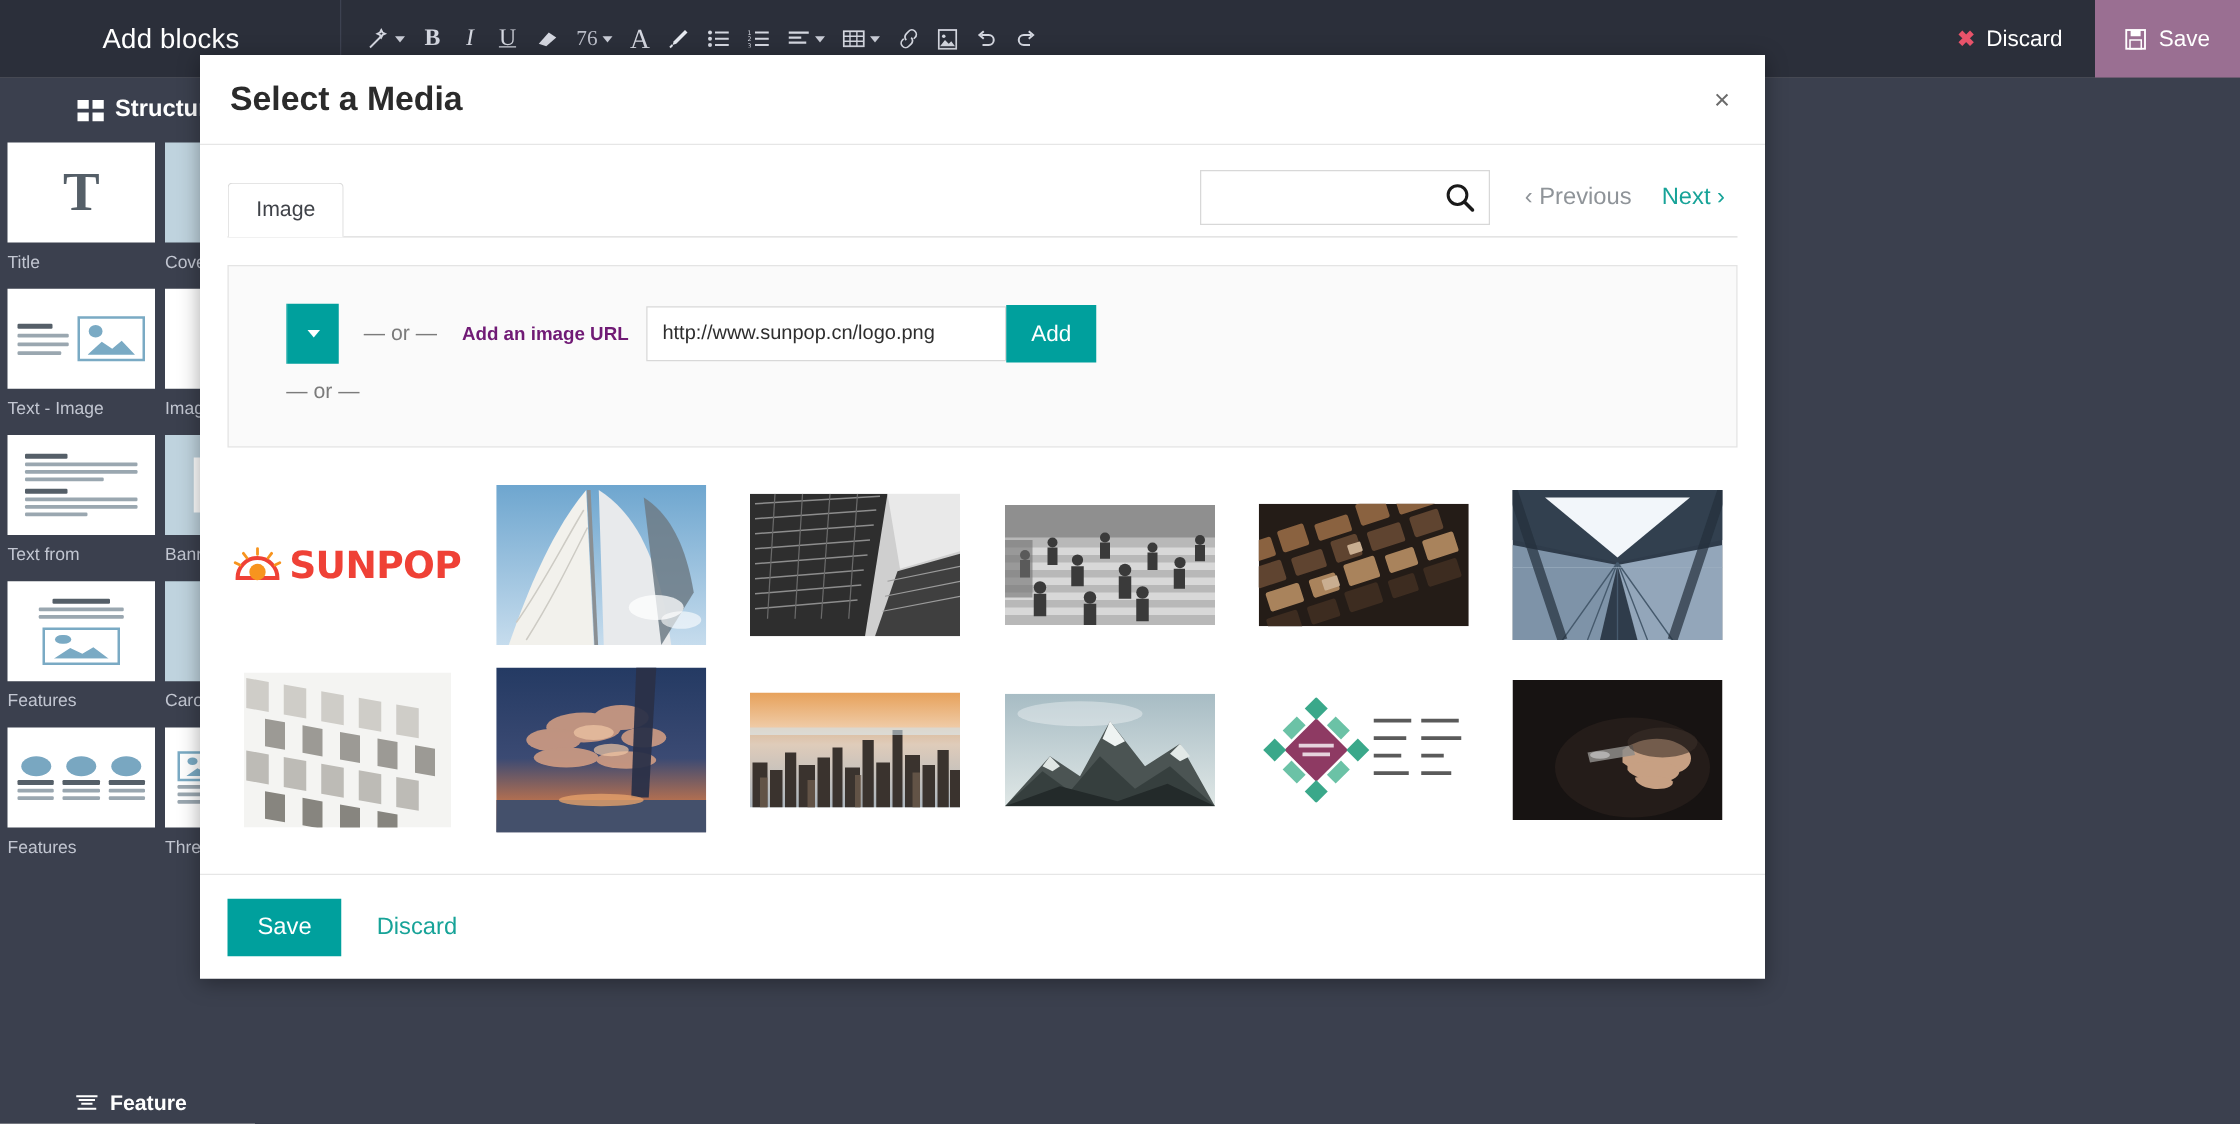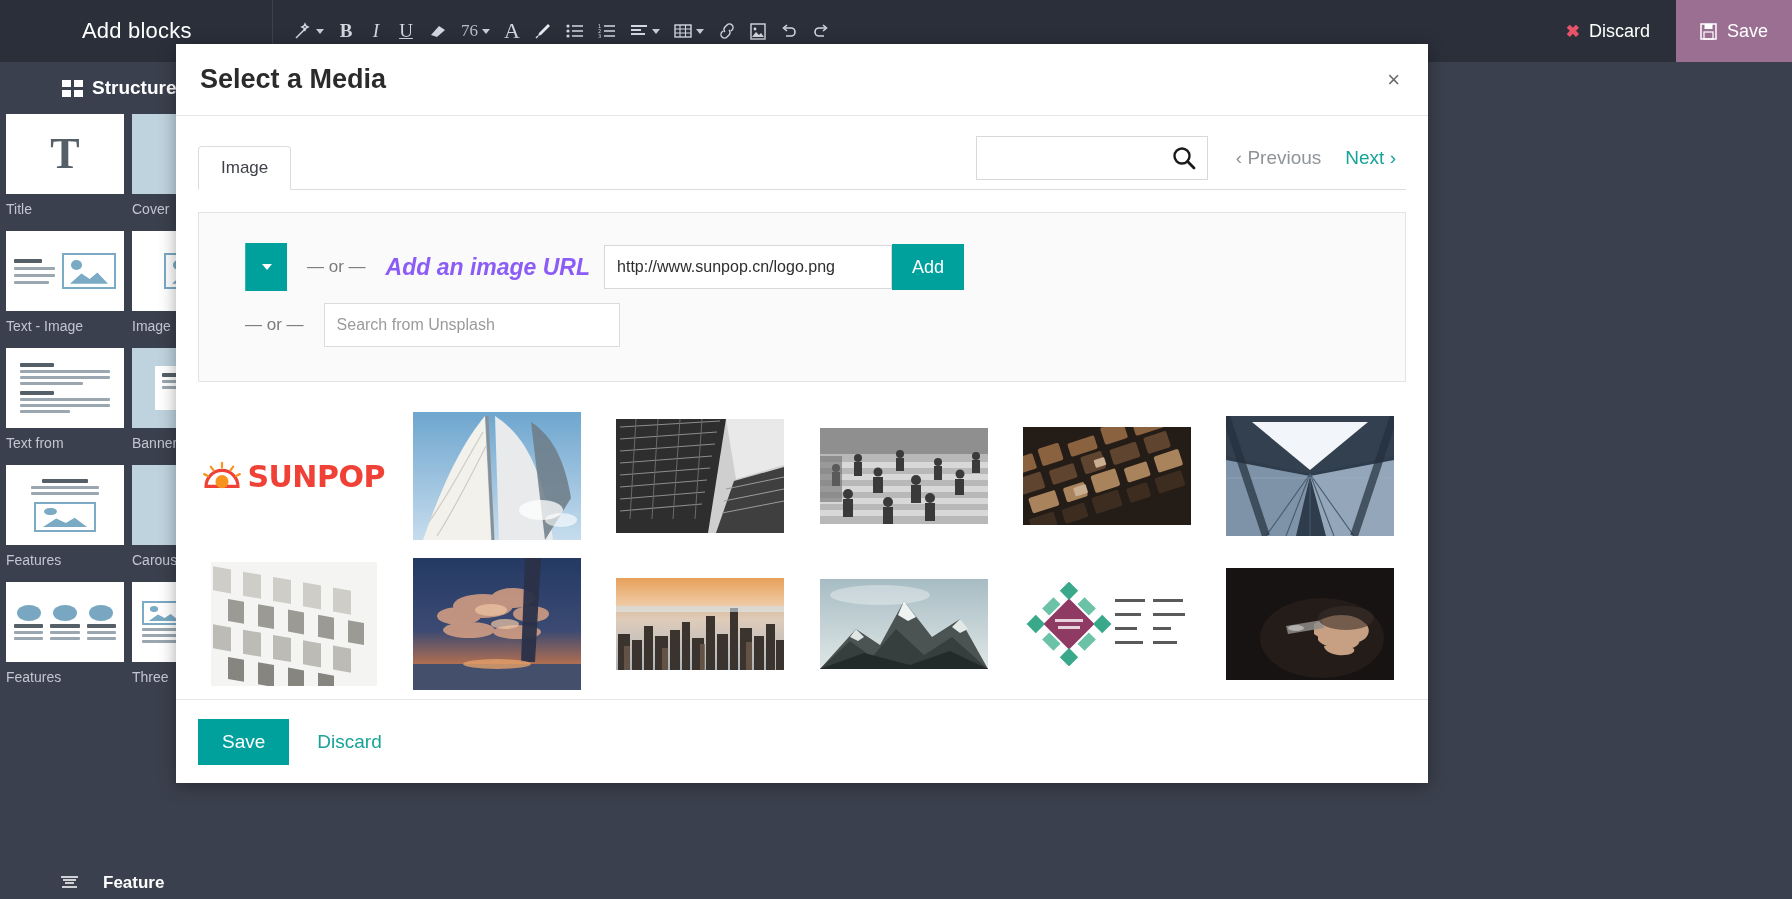--- a/index.html
+++ b/index.html
@@ -88,42 +88,42 @@
     content:""; position:absolute; left:12%; bottom:10%; width:76%; height:50%;
     background:#7aaac4;
     clip-path: polygon(0% 100%, 30% 35%, 52% 70%, 72% 30%, 100% 100%);
   }
   .ph-img::before {
     content:""; position:absolute; left:14%; top:16%; width:22%; height:30%;
     border-radius:50%; background:#7aaac4;
   }
   .bl-footer {
     position:absolute; left:60px; bottom:6px; color:#fff; font-size:17px;
-    font-weight:bold; display:flex; align-items:center; gap:24px;
+    font-weight:bold; display:flex; align-items:center; gap:9px;
   }
 
   
   .site-list {
     position:absolute; left:1612px; top:232px; color:#3c3c3c; font-size:15px;
     line-height:33px;
   }
   .site-brand {
     position:absolute; left:1632px; top:76px; color:#2f3440; font-size:19px;
     font-weight:bold; display:flex; align-items:center; gap:9px;
   }
   .site-dot { position:absolute; left:1600px; top:88px; width:5px;height:5px;border-radius:50%;background:#4b4b4b;}
   .red-shape {
     position:absolute; left:1612px; top:513px; width:300px; height:300px;
     background:#b4353a; border-radius:300px 0 0 0;
   }
 
   
   .modal-backdrop { position:absolute; inset:0; background:rgba(0,0,0,0.0); }
   .modal {
-    position:absolute; left:176px; top:44px; width:1252px; height:739px;
+    position:absolute; left:160px; top:44px; width:1252px; height:739px;
     background:#ffffff; box-shadow:0 3px 16px rgba(0,0,0,0.35);
     display:flex; flex-direction:column;
   }
   .modal-header {
     height:72px; display:flex; align-items:center; padding:0 22px 0 24px;
     border-bottom:1px solid #e6e6e6; position:relative;
   }
   .modal-title { font-size:27px; font-weight:bold; color:#2b2b2b; }
   .modal-close {
     margin-left:auto; font-size:22px; color:#6b6b6b; cursor:pointer;
@@ -169,21 +169,21 @@
     background:#00a09d; color:#fff; font-size:19px; height:48px;
     display:flex; align-items:center; padding:0 20px; cursor:pointer;
   }
   .upload-caret {
     background:#00a09d; width:42px; height:48px; display:flex;
     align-items:center; justify-content:center; cursor:pointer;
     border-left:1px solid rgba(255,255,255,.22);
   }
   .caret-wht { width:0;height:0;border-left:5px solid transparent;border-right:5px solid transparent;border-top:6px solid #fff;}
   .or-txt { color:#7b7b7b; font-size:17px; margin:0 20px; white-space:nowrap; }
-  .url-label { font-size:23px; color:#8b5cf6; font-weight:bold; margin-right:14px; white-space:nowrap;font-style:italic;}
+  .url-label { font-size:15px; color:#701a75; font-weight:bold; margin-right:14px; white-space:nowrap;}
   .url-input {
     width:288px; height:44px; border:1px solid #d8d8d8; padding:0 12px;
     font-size:16px; color:#2e2e2e; outline:0; background:#fff;
     font-family:"Liberation Sans", sans-serif;
   }
   .add-btn {
     background:#00a09d; color:#fff; font-size:18px; height:46px;
     display:flex; align-items:center; padding:10px 20px; cursor:pointer;
   }
   .up-row2 { display:flex; align-items:center; margin-top:12px; }
@@ -526,21 +526,20 @@
           <div class="upload-caret">
             <span class="caret-wht"></span>
           </div>
           <div class="or-txt">— or —</div>
           <div class="url-label">Add an image URL</div>
           <input class="url-input" type="text" value="http://www.sunpop.cn/logo.png" style="">
           <div class="add-btn">Add</div>
         </div>
         <div class="up-row2">
           <div class="or-txt" style="margin-left:0;">— or —</div>
-          <input class="unsplash-input" type="text" placeholder="Search from Unsplash" style="">
         </div>
       </div>
 
       <div class="gallery">
 
         <div class="gcell">
           <div class="sunpop-logo">
             <svg class="sun-mark" width="42" height="32" viewBox="0 0 42 32">
               <path d="M4 27a17 17 0 0 1 34 0z" fill="none" stroke="#ef4136" stroke-width="3.4"></path>
               <circle cx="21" cy="22" r="7" fill="#f7941e"></circle>

